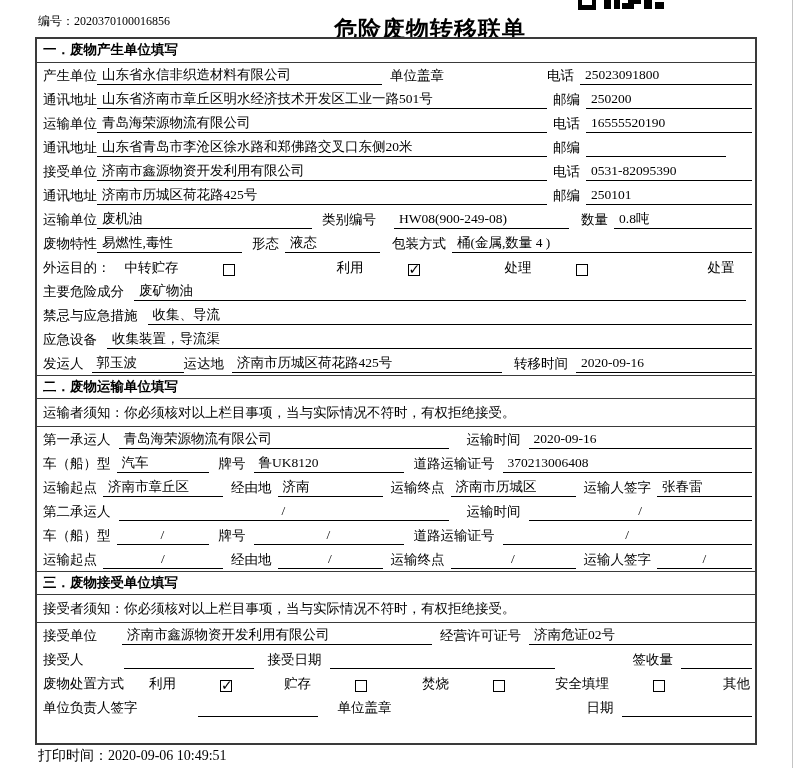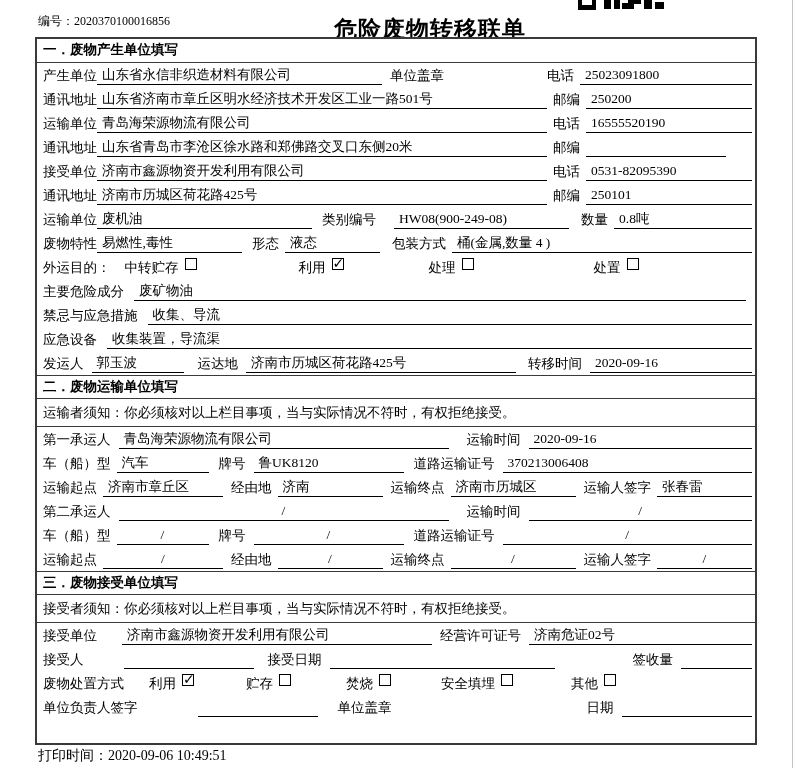--- a/index.html
+++ b/index.html
@@ -23,21 +23,21 @@
 
   .row { display:flex; align-items:flex-end; height:24px; padding:0 3px 2px 6px;
          font-size:13.5px; white-space:nowrap; }
   .lbl { flex:none; line-height:18px; }
   .u { flex:none; border-bottom:1px solid #000; padding:0 5px; min-height:18px;
        line-height:18px; overflow:hidden; }
   .u.fill { flex:1; }
   .u.c { text-align:center; }
   .sp { flex:1; }
 
-  .opt { display:flex; align-items:flex-start; line-height:18px; }
+  .opt { display:flex; align-items:flex-end; line-height:18px;gap:38px; }
   .opt .opt-lbl { margin-right:6px; }
   .chk { width:12px; height:12px; border:1.5px solid #000; position:relative; top:-1px; flex:none; }
   .chk.checked::after { content:"✓"; position:absolute; left:0px; top:-5px;
                         font-size:14px; font-weight:bold; font-family:"DejaVu Sans",sans-serif; }
 
   .footer { position:absolute; left:38px; top:747px; font-size:14px; }
 </style>
 </head>
 <body>
 
@@ -154,21 +154,21 @@
     </div>
 
     <div class="row">
       <span class="lbl">应急设备</span>
       <span class="u fill" style="margin-left:10px">收集装置，导流渠</span>
     </div>
 
     <div class="row">
       <span class="lbl">发运人</span>
       <span class="u" style="width:92px;margin-left:8px">郭玉波</span>
-      <span class="lbl" style="margin-left:14px">运达地</span>
+      <span class="lbl" style="">运达地</span>
       <span class="u" style="width:270px;margin-left:8px">济南市历城区荷花路425号</span>
       <span class="lbl" style="margin-left:12px">转移时间</span>
       <span class="u fill" style="margin-left:8px">2020-09-16</span>
     </div>
 
     <div class="sec-h mid">二．废物运输单位填写</div>
     <div class="notice">运输者须知：你必须核对以上栏目事项，当与实际情况不符时，有权拒绝接受。</div>
 
     <div class="row">
       <span class="lbl">第一承运人</span>

